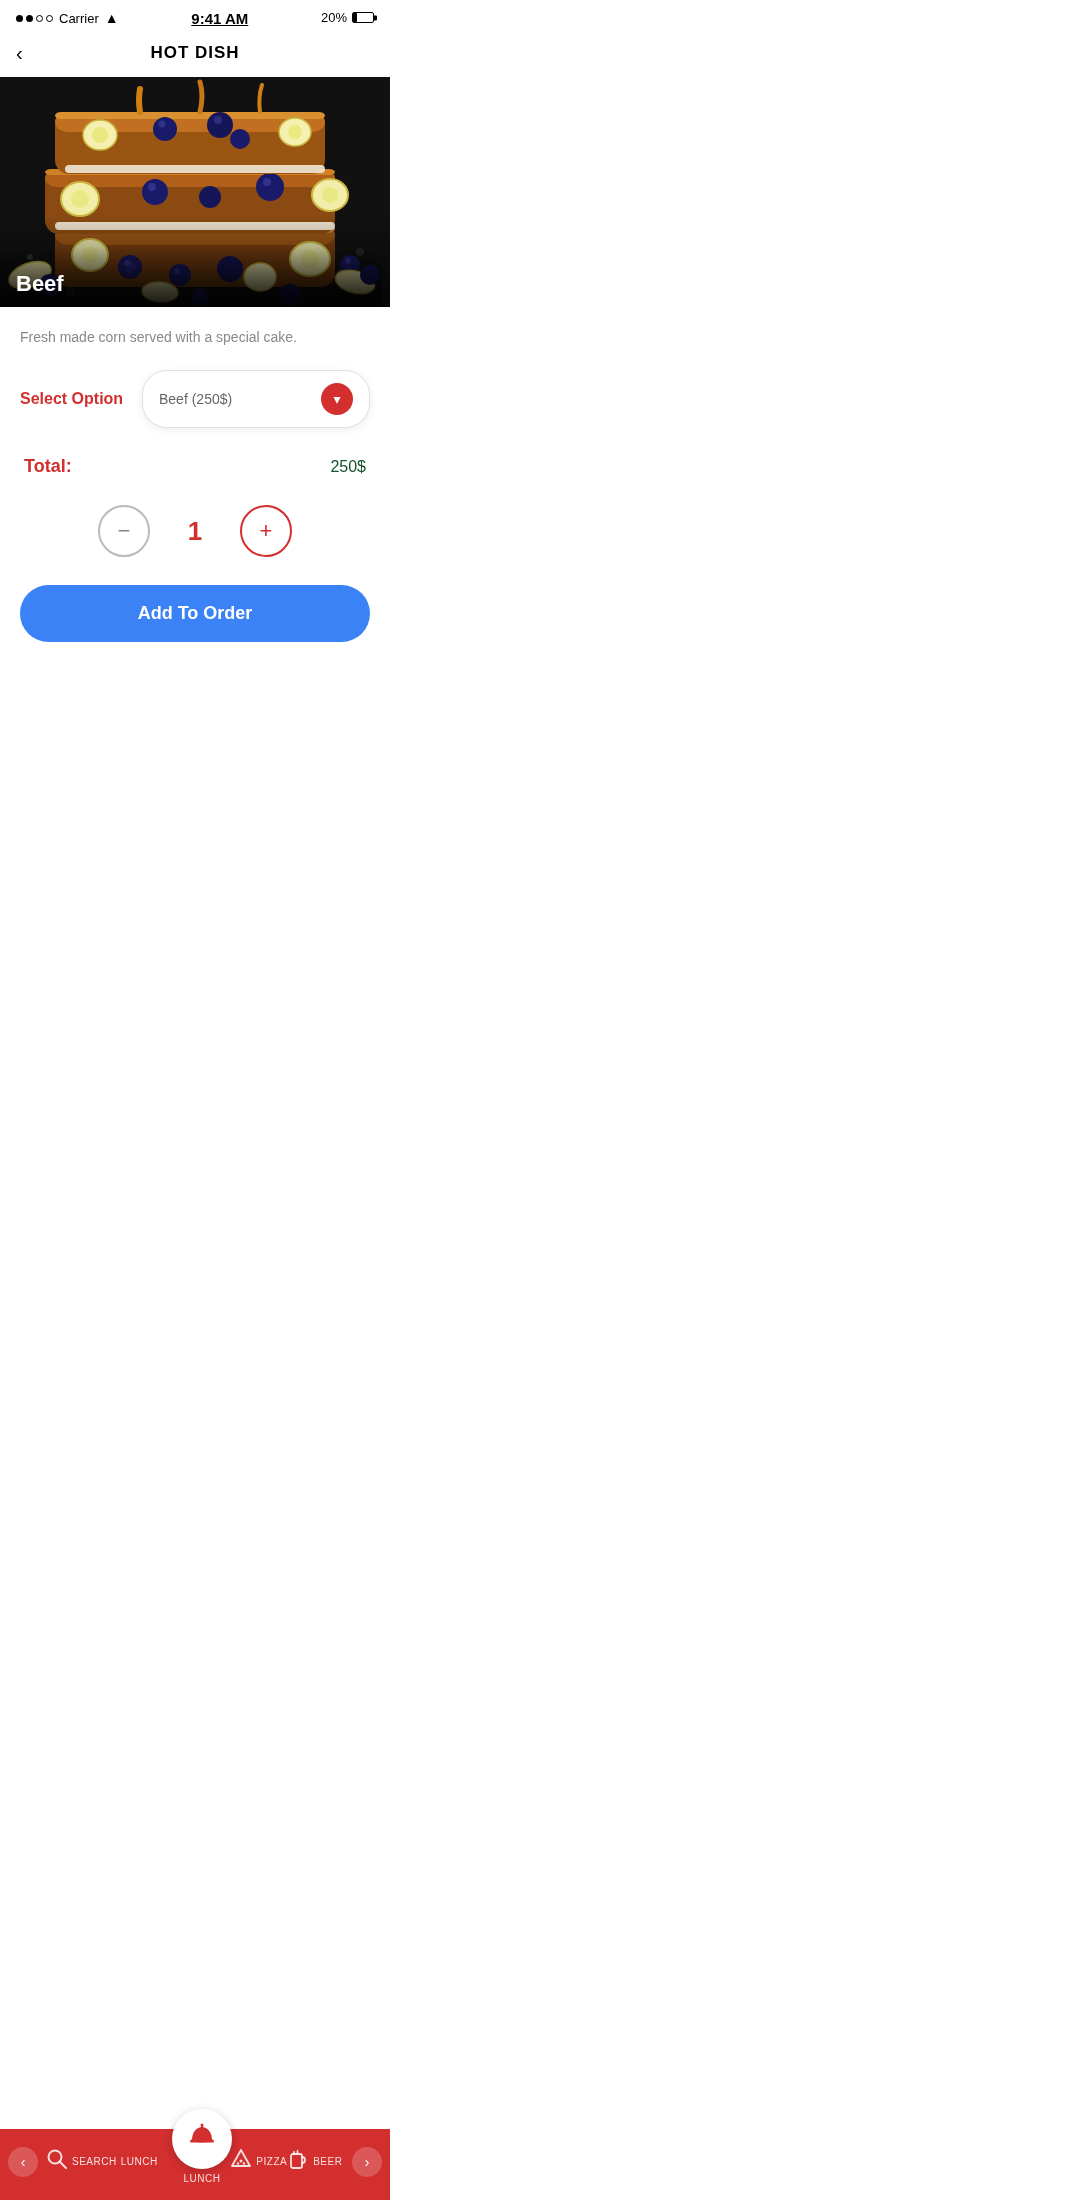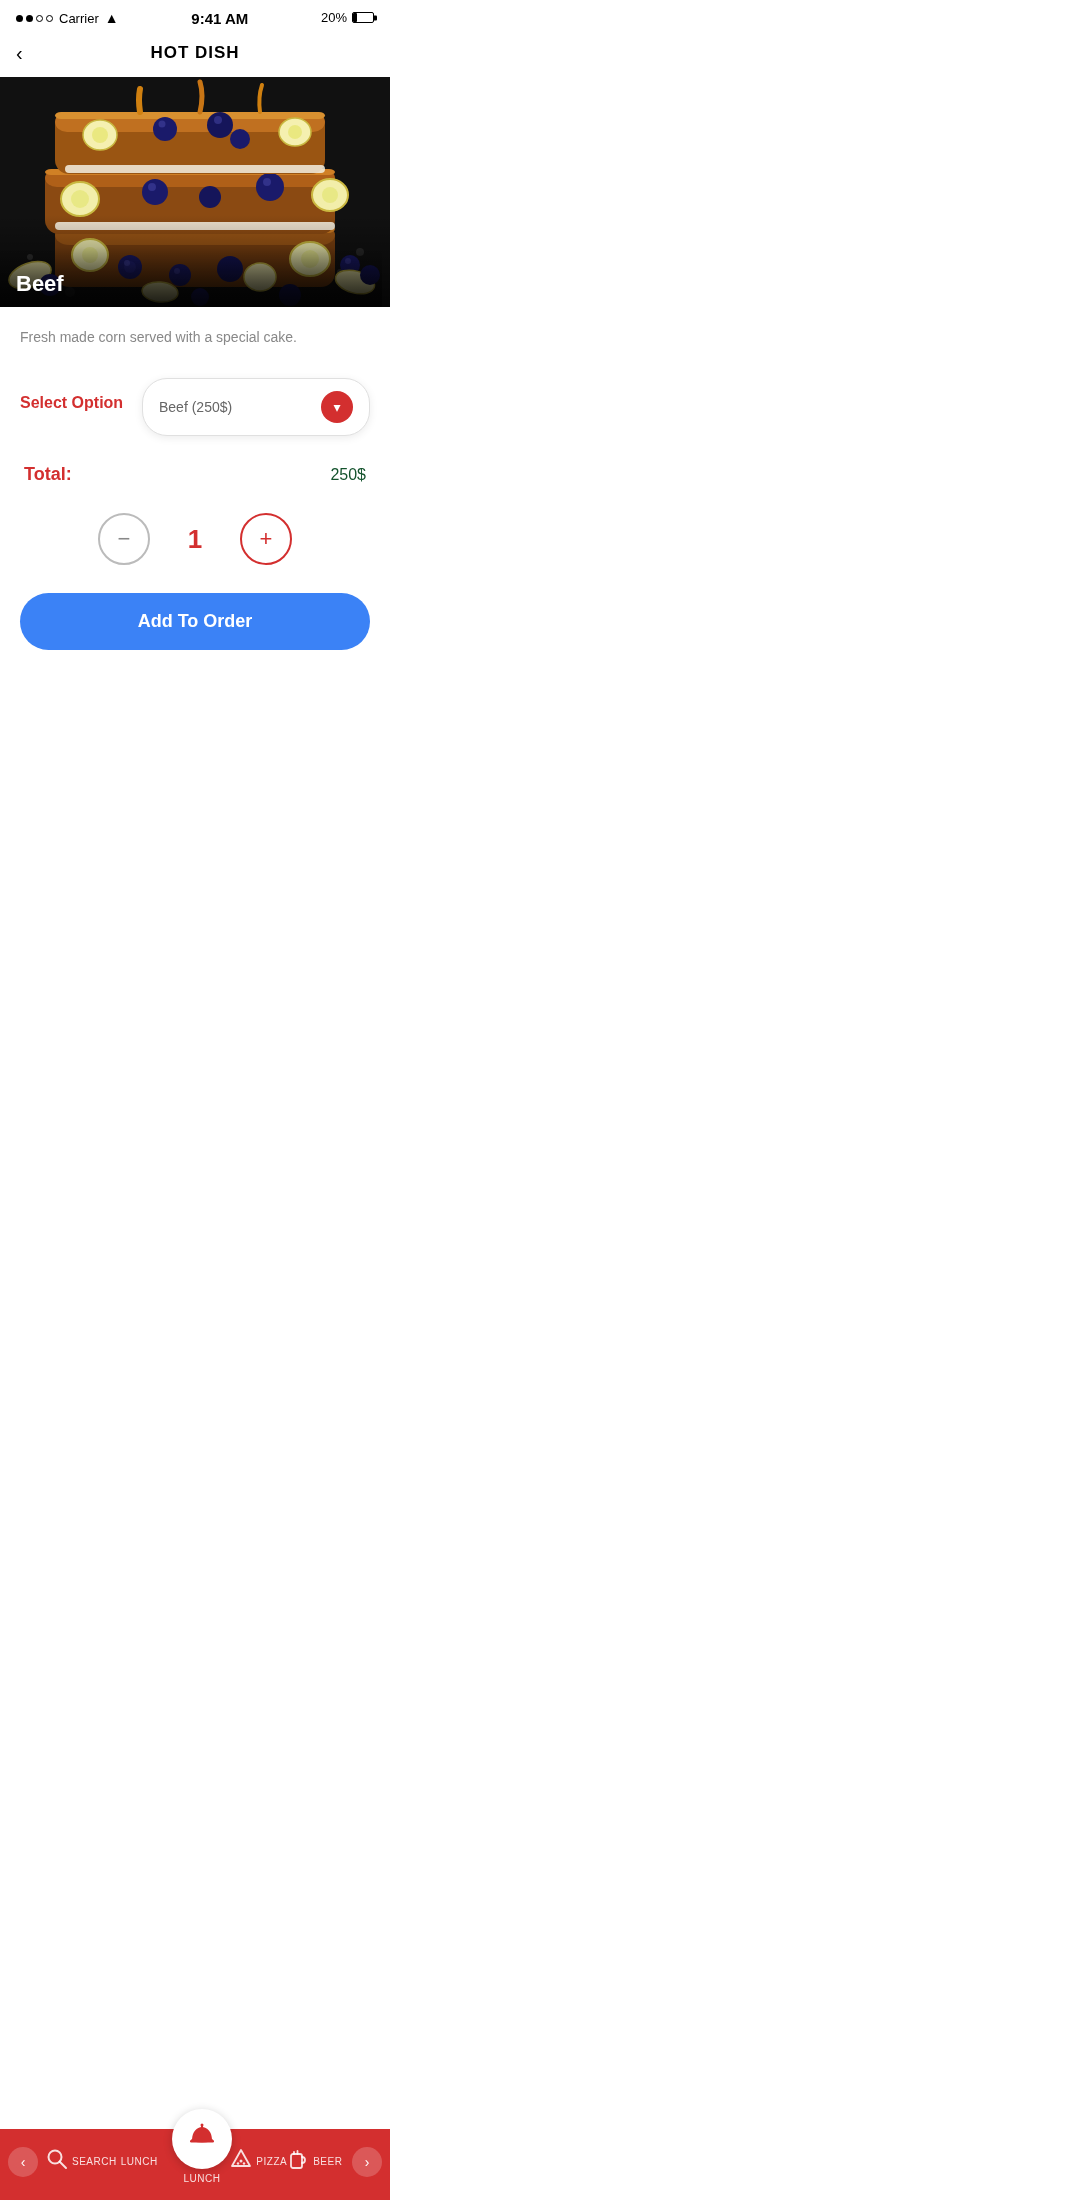--- a/index.html
+++ b/index.html
@@ -44,20 +44,21 @@
       background: transparent;
       border: 1.5px solid #000;
     }
     .wifi-icon {
       font-size: 14px;
     }
     .status-center {
       font-size: 15px;
       font-weight: 600;
       color: #000;
+      text-decoration: underline;
     }
     .status-right {
       display: flex;
       align-items: center;
       gap: 5px;
       font-size: 13px;
       font-weight: 500;
       color: #000;
     }
     .battery {
@@ -169,21 +170,20 @@
       flex: 1;
       display: flex;
       align-items: center;
       justify-content: space-between;
       padding: 12px 16px;
       border-radius: 25px;
       border: 1px solid #e0e0e0;
       background: #fff;
       box-shadow: 0 2px 8px rgba(0,0,0,0.08);
       cursor: pointer;
-      margin-top: 8px;
     }
     .select-value {
       font-size: 14px;
       color: #666;
     }
     .dropdown-btn {
       width: 32px;
       height: 32px;
       border-radius: 50%;
       background: #d32f2f;

